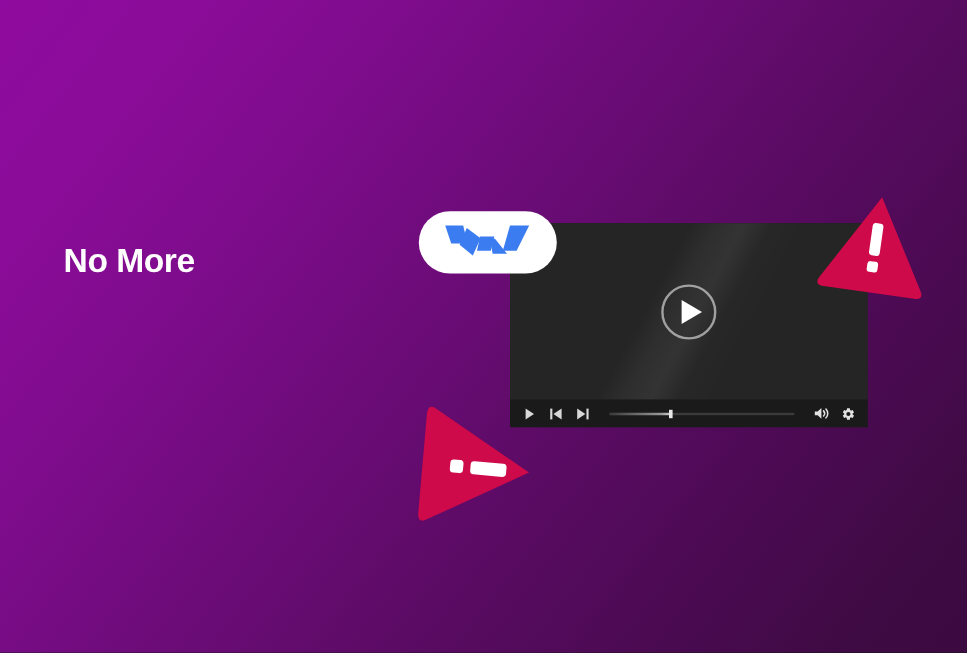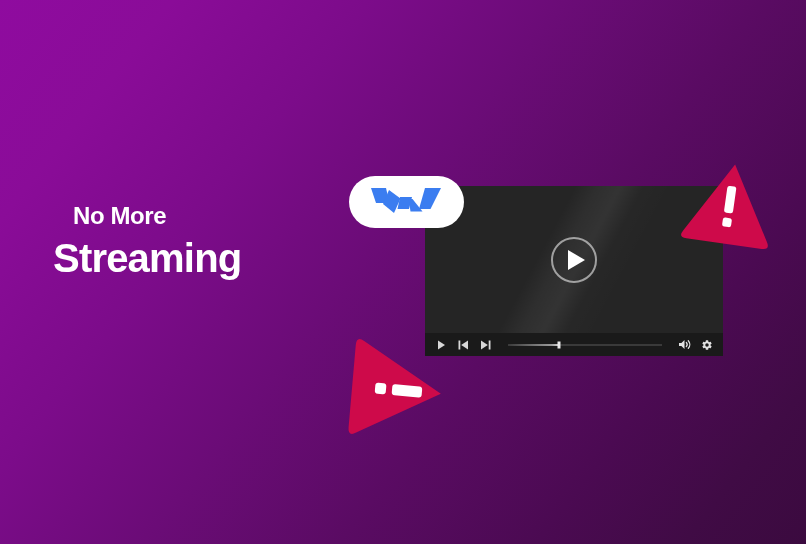--- a/index.html
+++ b/index.html
@@ -31,25 +31,24 @@
     top: 204px;
     color: #ffffff;
     line-height: 1.0;
     user-select: none;
   }
   .headline .line {
     display: block;
     white-space: nowrap;
   }
   .headline .line-1 {
-    font-size: 24px;
+    font-size: 28px;
     font-weight: 700;
     letter-spacing: -0.4px;
     margin-bottom: 10px;
-    margin-left: 20px;
   }
   .headline .line-2,
   .headline .line-3 {
     font-size: 40px;
     font-weight: 900;
     letter-spacing: -0.8px;
     margin-bottom: 6px;
   }
 
   
@@ -176,21 +175,20 @@
   .warn-tr { left: 681px; top: 156px; }
   .warn-bl { left: 341px; top: 334px; }
 </style>
 </head>
 <body>
 
 <div class="stage">
 
   <div class="headline">
     <span class="line line-1">No More</span>
-    <span class="line line-2">Streaming</span>
   </div>
 
   <div class="warn warn-bl">
     <svg width="112" height="112" viewBox="0 0 112 112">
       <g transform="rotate(95 56 56)">
         <path d="M56 12 L102 93 Q107 101 97 101 L15 101 Q5 101 10 93 Z" fill="#CE0A4A"></path>
         <g transform="translate(56 58)">
           <rect x="-5.5" y="-27" width="11" height="30" rx="3" fill="#ffffff"></rect>
           <rect x="-5.5" y="9" width="11" height="11" rx="3" fill="#ffffff"></rect>
         </g>

